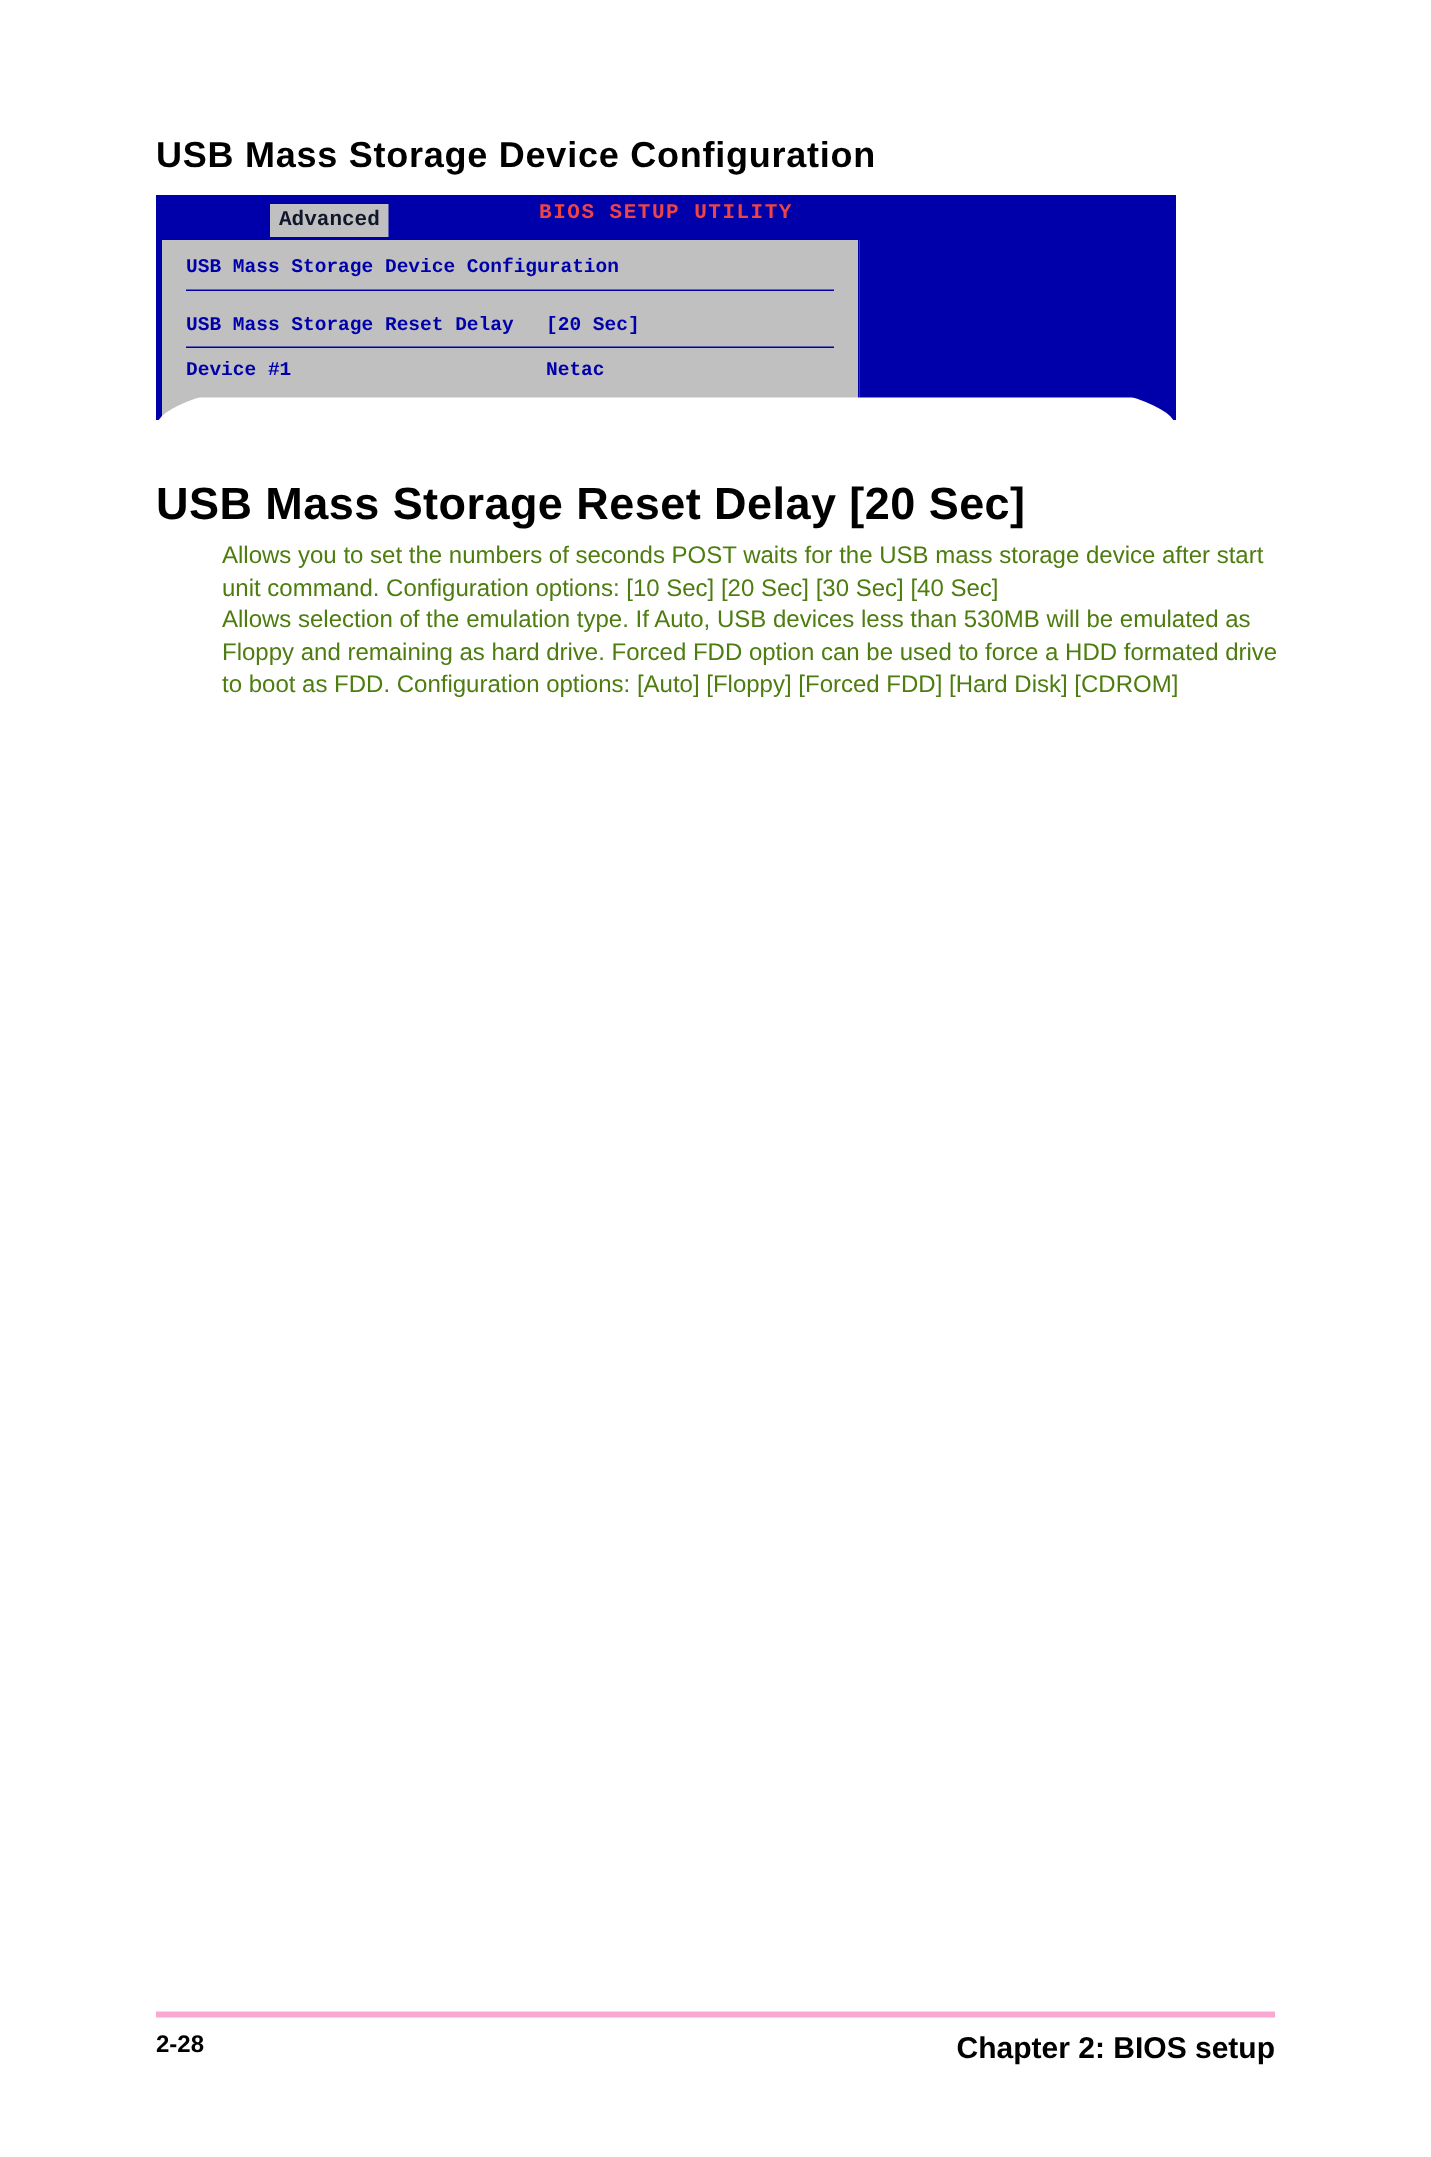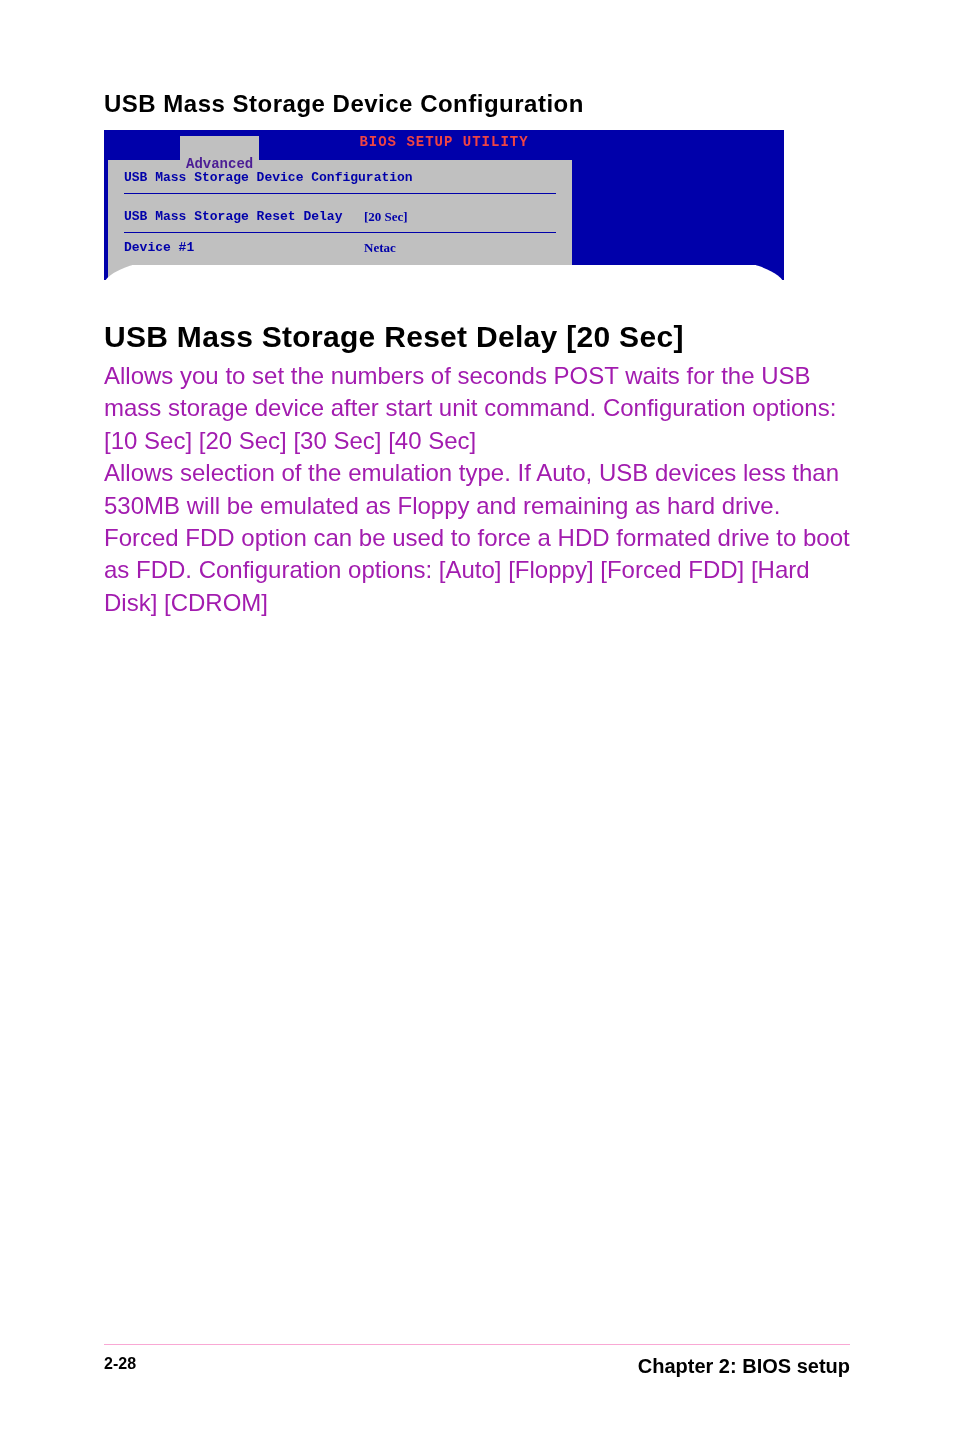--- a/index.html
+++ b/index.html
@@ -44,25 +44,25 @@
       font-family: "Courier New", monospace;
       font-weight: bold;
       font-size: 14px;
       letter-spacing: 1px;
     }
     .bios-tab {
       position: absolute;
       left: 76px;
       top: 6px;
       background: #c0c0c0;
-      color: #4c1d95;
+      color: #0f172a;
       font-family: "Courier New", monospace;
       font-weight: bold;
       font-size: 14px;
-      padding: 20px 6px;
+      padding: 3px 6px;
     }
     .bios-body {
       display: flex;
       height: 120px;
       background: #c0c0c0;
     }
     .bios-left {
       flex: 1;
       border-left: 4px solid #0000aa;
       border-right: 1px solid #0000aa;
@@ -97,54 +97,55 @@
       border-radius: 60% 60% 0 0 / 100% 100% 0 0;
     }
     .bios-section-title {
       padding-bottom: 8px;
       border-bottom: 1px solid #0000aa;
       margin-bottom: 14px;
     }
     .bios-row {
       display: flex;
       padding: 1px 0;
+      align-items: center;
     }
     .bios-label-col {
       width: 240px;
     }
     .bios-value-col {
       flex: 1;
-      font-family: Liberation Serif, serif;
     }
     .bios-divider {
       border-bottom: 1px solid #0000aa;
       margin: 6px 0;
     }
     .subheading {
       font-size: 30px;
       font-weight: bold;
       color: #000;
       letter-spacing: 0.3px;
       margin-bottom: 6px;
       margin-top: 28px;
     }
     .body-text {
-      font-size: 24px;
-      color: #a21caf;
+      font-size: 16px;
+      color: #4d7c0f;
       line-height: 1.35;
+      margin-left: 44px;
     }
     .footer {
       position: absolute;
       bottom: 60px;
       left: 0;
       width: 100%;
       padding: 0 104px;
     }
     .footer-line {
-      border-top: 1px solid #f9a8d4;
+      border-top: 4px solid #f9a8d4;
       padding-top: 10px;
       display: flex;
       justify-content: space-between;
     }
     .footer-left {
       font-size: 16px;
       font-weight: bold;
       color: #000;
     }
     .footer-right {

